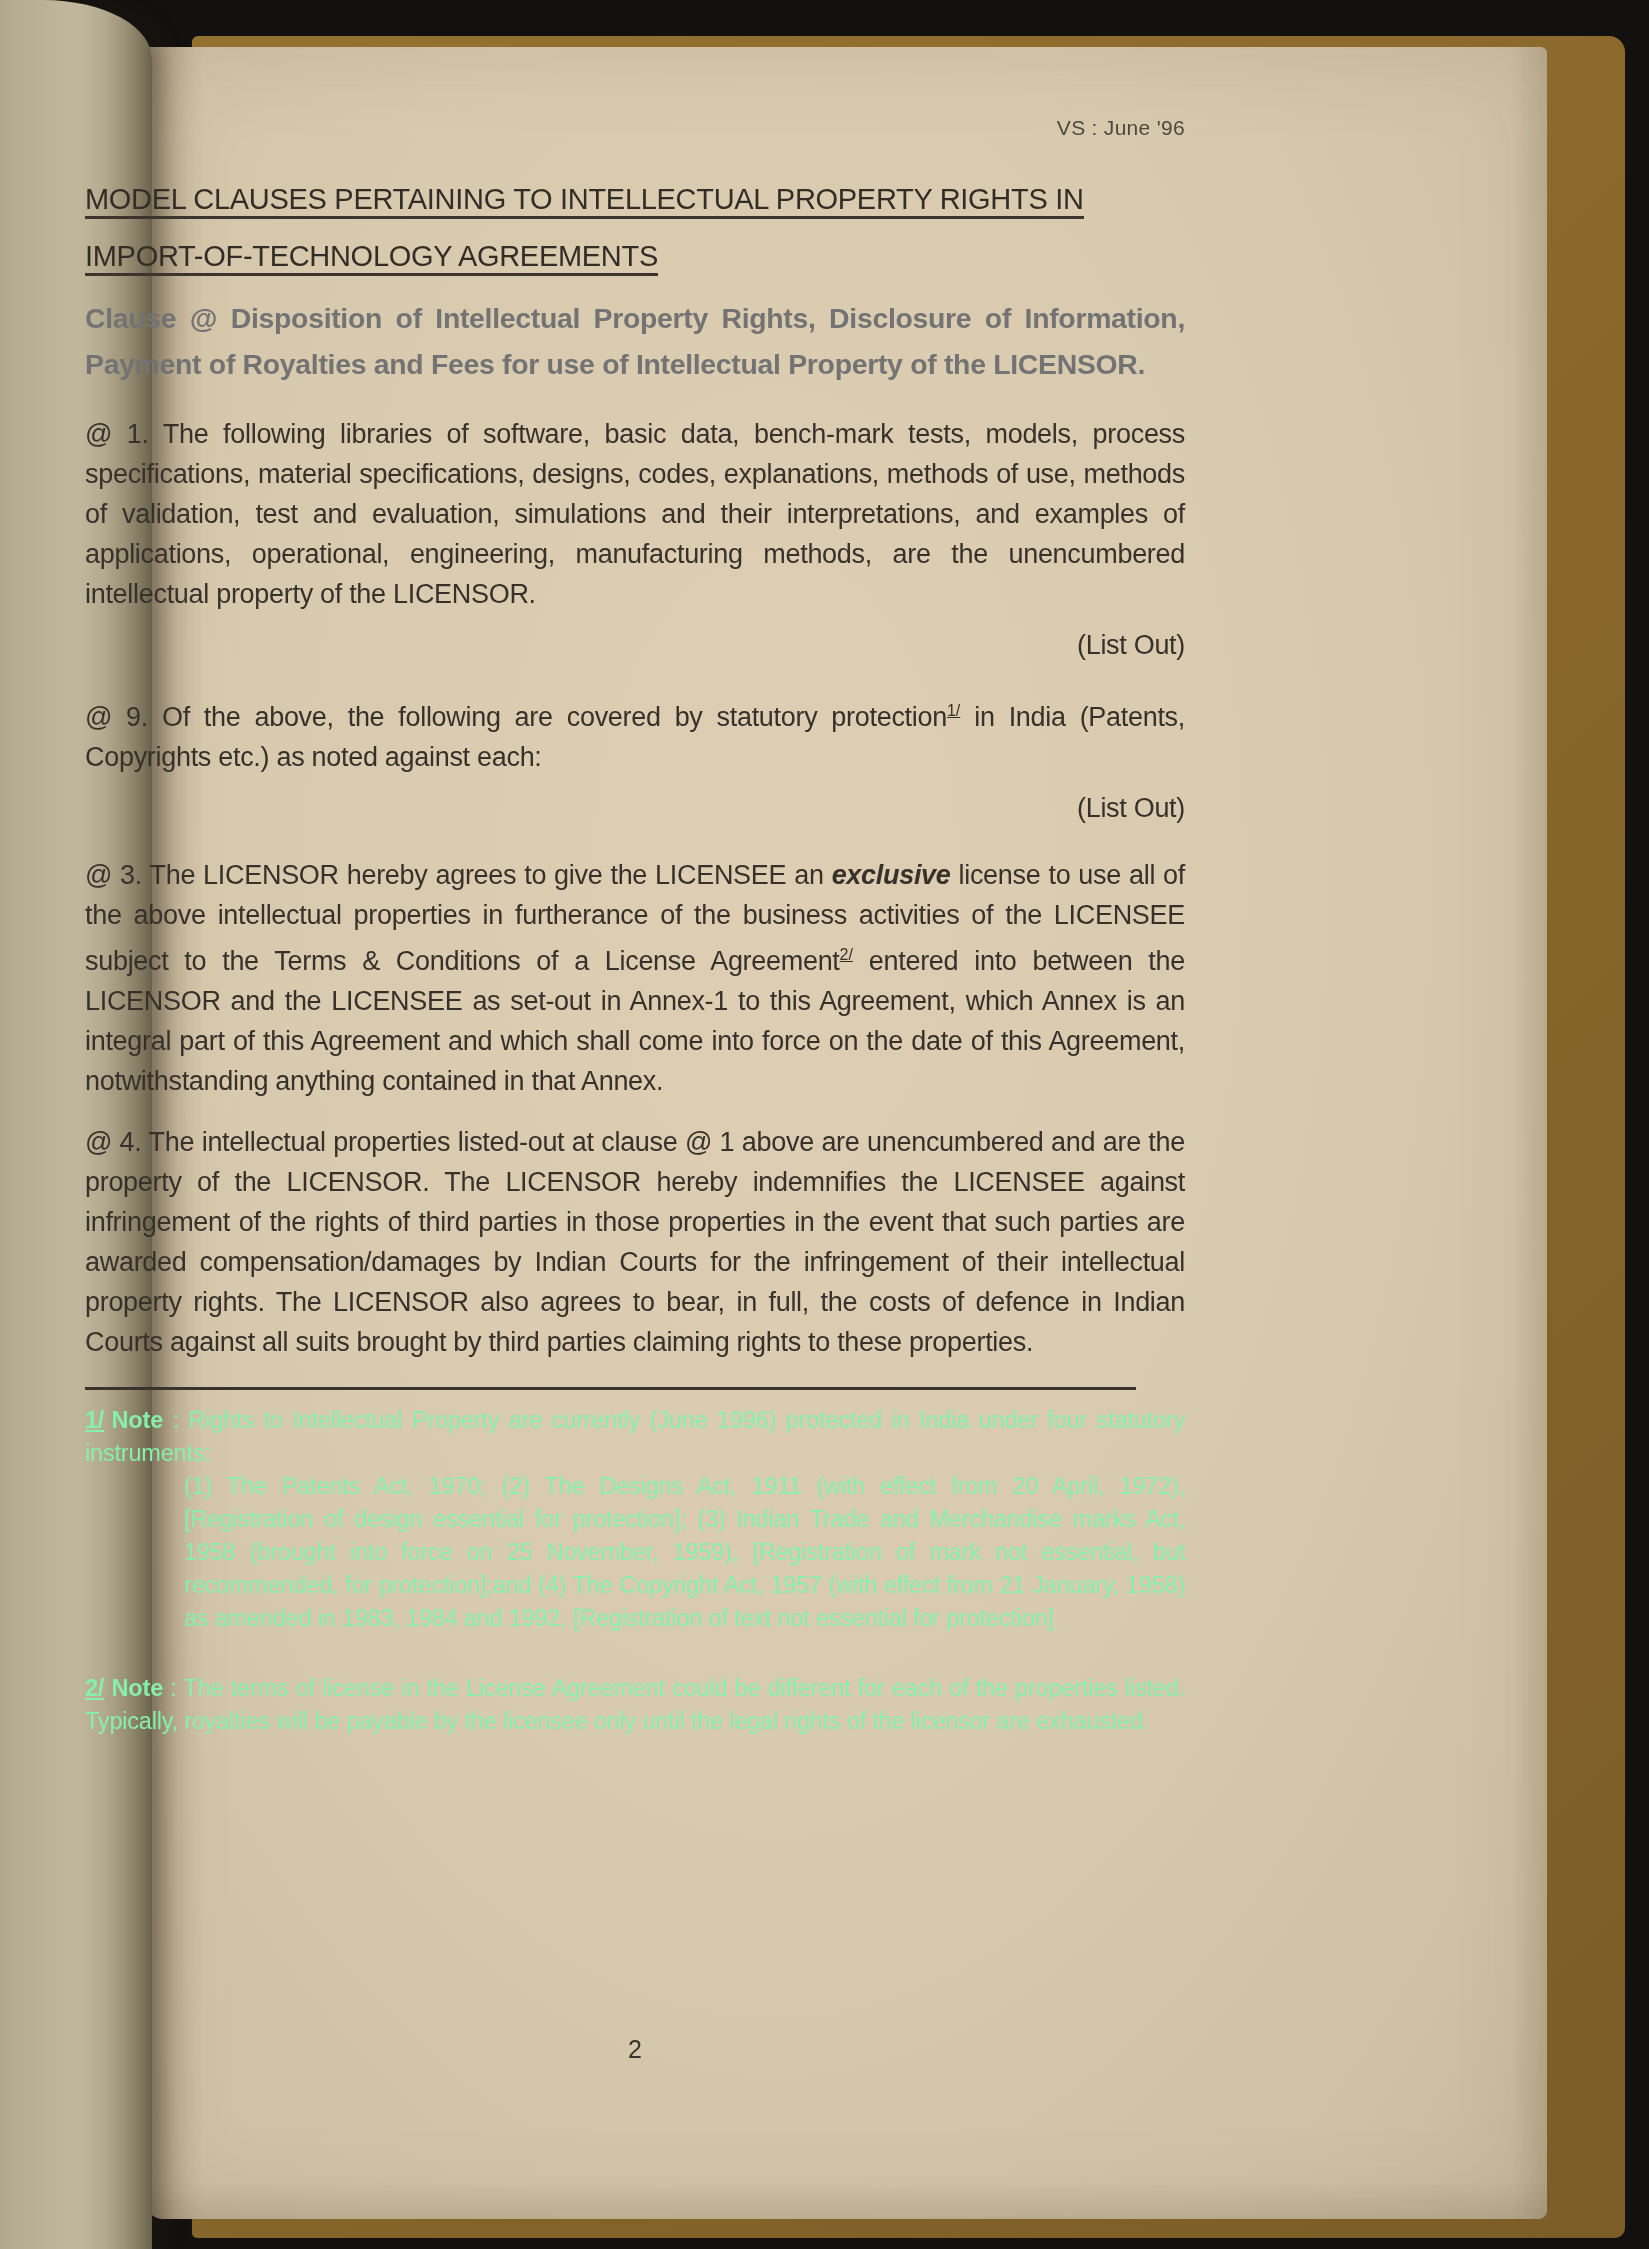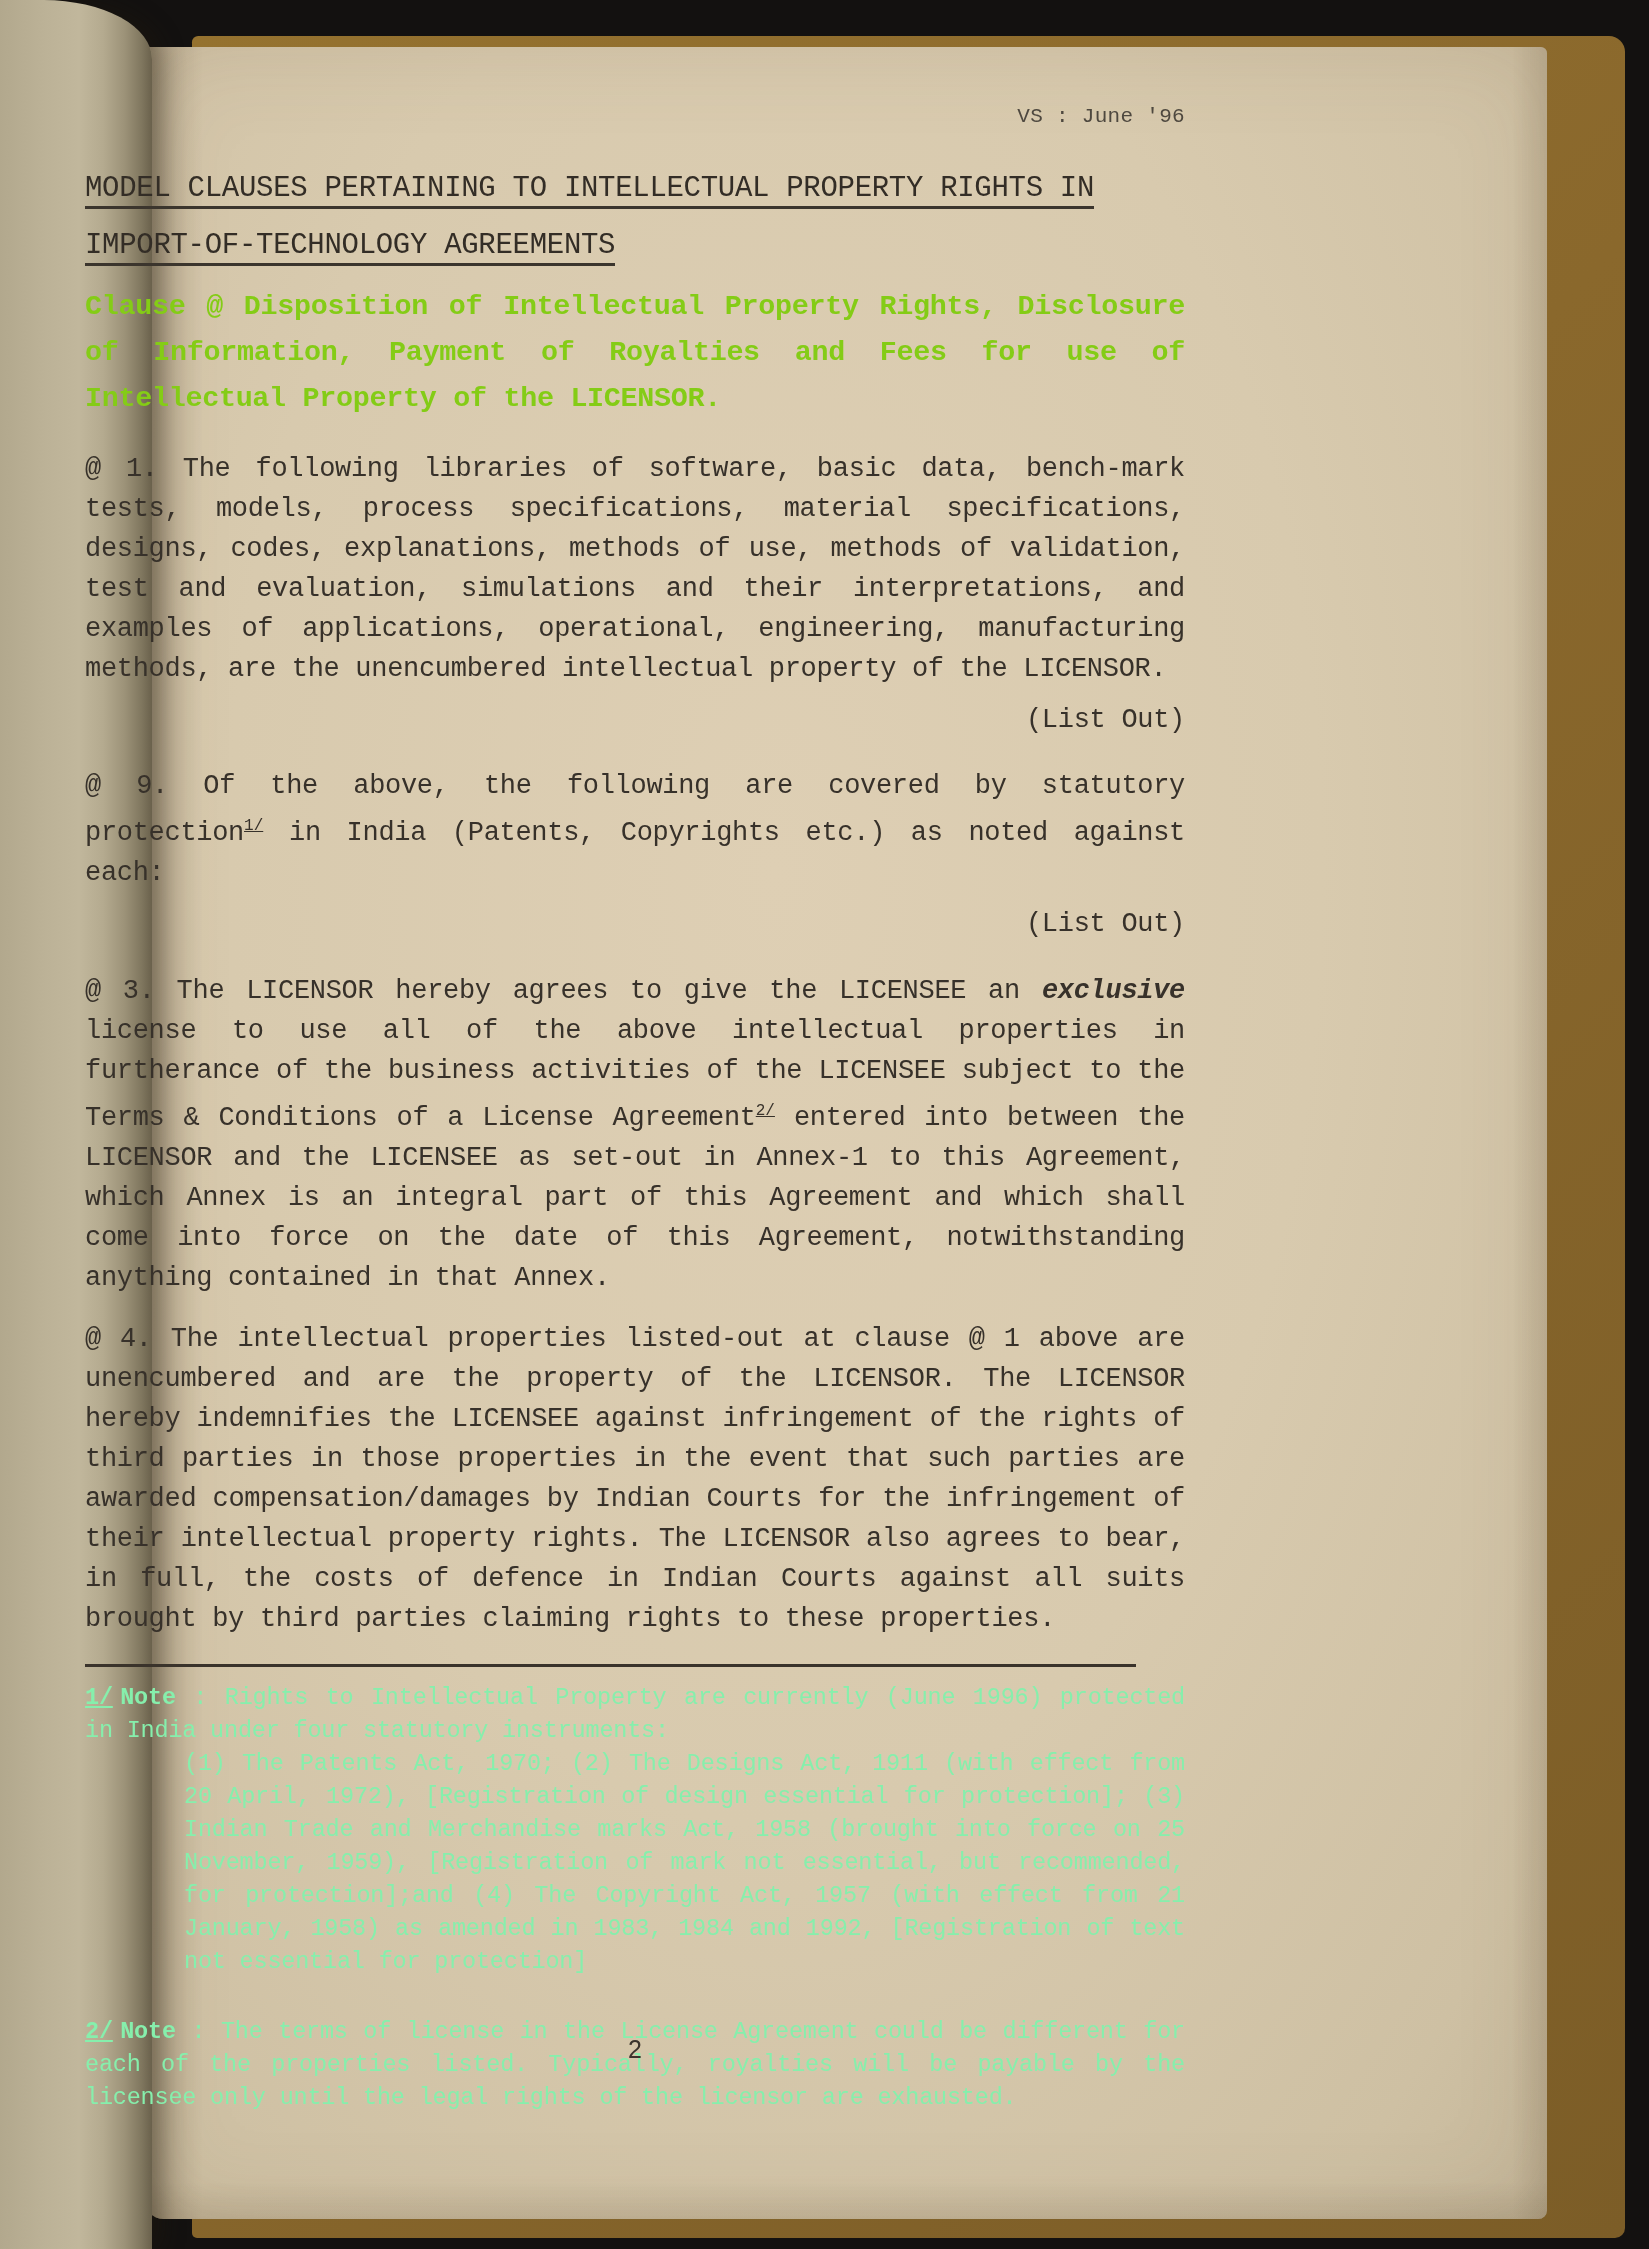--- a/index.html
+++ b/index.html
@@ -54,24 +54,23 @@
     top: 0;
     width: 152px;
     height: 2250px;
     background: linear-gradient(90deg, #b2a88d 0%, #bcb297 30%, #c1b79c 52%, #b4aa8f 68%, #9c9278 82%, #80775f 93%, #6a614c 100%);
     border-top-right-radius: 108px 59px;
     box-shadow: 10px 0 22px rgba(35, 26, 12, 0.38);
   }
   .content {
     position: absolute;
     left: 85px;
-    top: 104px;
+    top: 115px;
     width: 1100px;
     color: #37312a;
-    font-family: Liberation Mono, monospace;
   }
   .header-note {
     text-align: right;
     font-size: 21px;
     line-height: 25px;
     letter-spacing: 0.3px;
     color: #4e483f;
     margin: 0 0 31px 0;
   }
   .title {
@@ -84,21 +83,21 @@
   .title .u {
     border-bottom: 3.1px solid #3b352d;
     padding-bottom: 1.2px;
   }
   .clause {
     font-weight: bold;
     text-align: justify;
     font-size: 28.4px;
     line-height: 46px;
     letter-spacing: -0.3px;
-    color: #84cc16;
+    color: #737373;
     margin: 0 0 27px 0;
   }
   .body-p {
     text-align: justify;
     font-size: 27px;
     line-height: 40px;
     letter-spacing: -0.3px;
     margin: 0 0 11px 0;
   }
   .listout {

